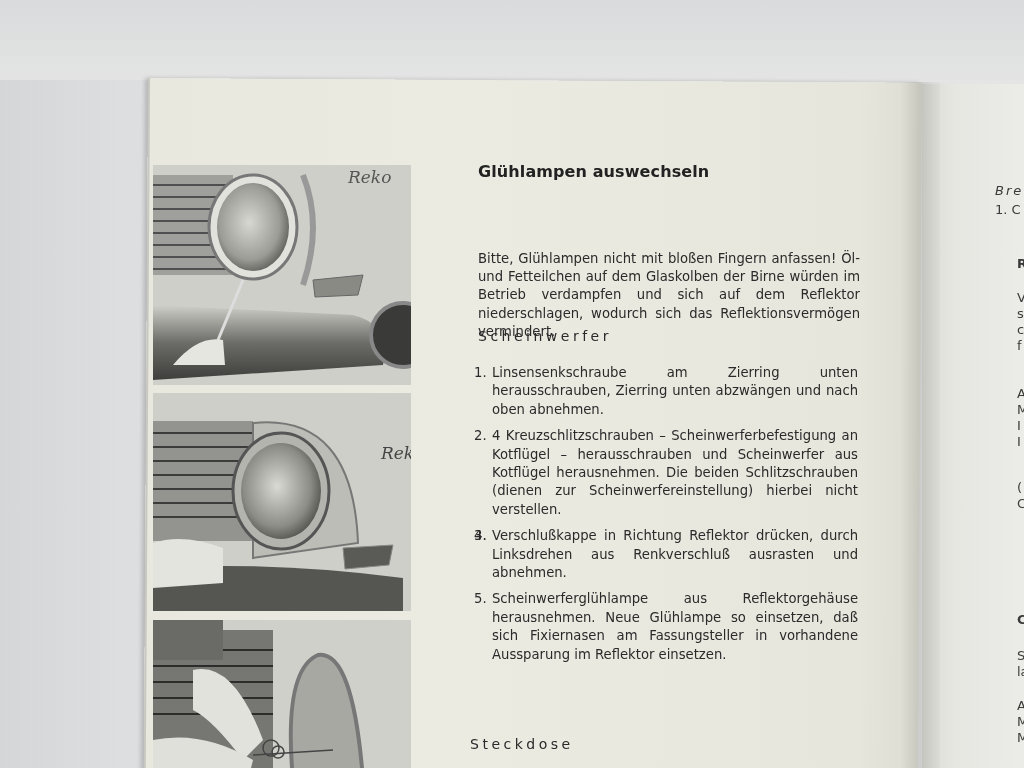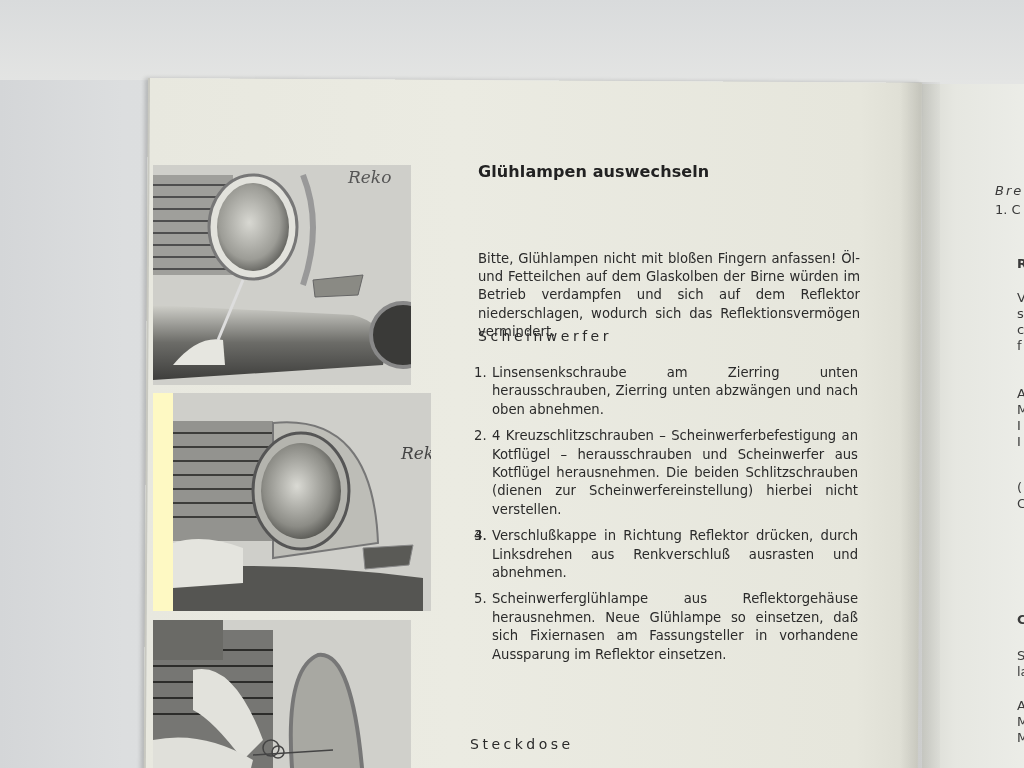--- a/index.html
+++ b/index.html
@@ -30,21 +30,21 @@
     }
     .photo-strip {
       position: absolute; left: 153px; top: 165px; width: 260px; height: 610px;
     }
     .photo {
       position: absolute; left: 0; width: 258px; overflow: hidden;
       background: #fef9c3;
     }
     .photo svg { display: block; }
     .photo-1 { top: 0; height: 220px; }
-    .photo-2 { top: 228px; height: 218px; padding-left: 20px; }
+    .photo-2 { top: 228px; height: 218px; }
     .photo-3 { top: 455px; height: 160px; }
 
     .text-col {
       position: absolute; left: 478px; top: 160px; width: 385px;
       color: #2a2a2a;
     }
     .heading {
       position: absolute; left: 0; top: 2px; font-size: 16px; font-weight: bold;
       letter-spacing: 0.1px; color: #222;
     }

